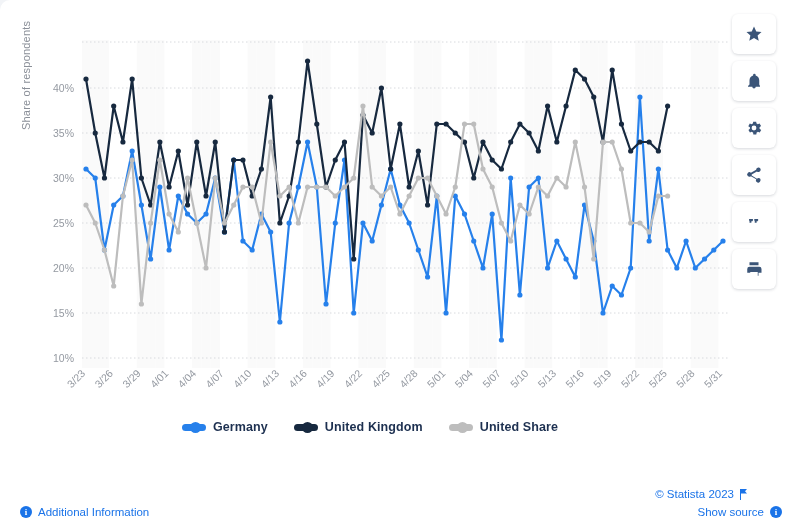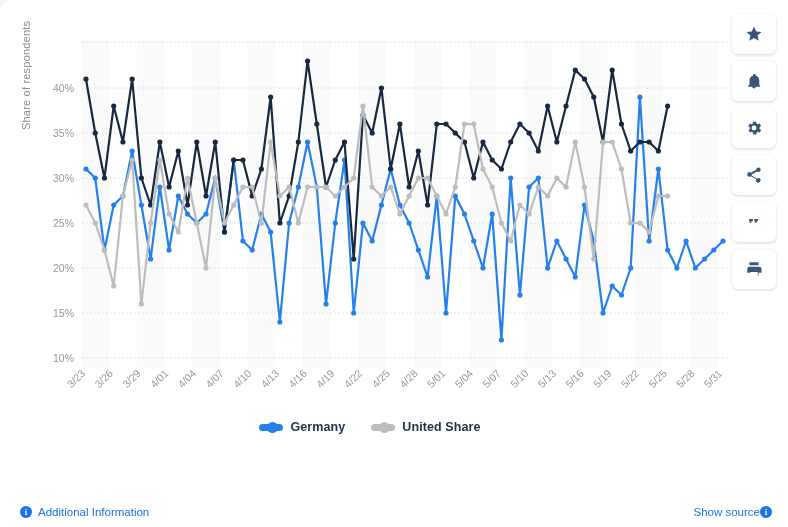--- a/index.html
+++ b/index.html
@@ -91,23 +91,23 @@
     font-size: 11.5px; color: #1a73e8;
     display: flex; align-items: center; gap: 5px;
   }
   #addl {
     position: absolute; left: 20px; top: 506px;
     font-size: 11.5px; color: #1a73e8;
     display: flex; align-items: center; gap: 6px;
     cursor: pointer;
   }
   #showsrc {
-    position: absolute; right: 16px; top: 506px;
+    position: absolute; right: 6px; top: 506px;
     font-size: 11.5px; color: #1a73e8;
-    display: flex; align-items: center; 
+    display: flex; align-items: center; gap: 6px;
     cursor: pointer;
     justify-content: center;
   }
   .info-dot {
     width: 12px; height: 12px; border-radius: 50%;
     background: #1a73e8; color: #fff;
     font-size: 9px; font-weight: bold;
     display: inline-flex; align-items: center; justify-content: center;
     font-family: "Liberation Serif", serif;
   }
@@ -416,20 +416,24 @@
         </g>
     </svg>
   </div>
 
   <div id="legend">
       <div class="legend-item">
         <span class="legend-mark" style="background: rgb(38, 128, 235);"></span>
         <span class="legend-text">Germany</span>
       </div>
       <div class="legend-item">
+        <span class="legend-mark" style="background: rgb(23, 41, 63);"></span>
+        <span class="legend-text">United Kingdom</span>
+      </div>
+      <div class="legend-item">
         <span class="legend-mark" style="background: rgb(189, 189, 189);"></span>
         <span class="legend-text">United Share</span>
       </div>
     </div>
 
   <div id="toolbar">
     <div class="tool-btn">
       <svg width="18" height="18" viewBox="0 0 24 24">
         <path fill="#3b5578" d="M12 2l3 6.5 7 .8-5.2 4.7 1.5 6.9L12 17.4 5.7 20.9l1.5-6.9L2 9.3l7-.8z"></path>
       </svg>
@@ -455,20 +459,29 @@
         <path fill="#3b5578" d="M5.5 8h5v2.2h-5zM12.5 8h5v2.2h-5z"></path>
       </svg>
     </div>
     <div class="tool-btn">
       <svg width="18" height="18" viewBox="0 0 24 24">
         <path fill="#3b5578" d="M18 7H6V3h12zm1 2a3 3 0 013 3v5h-4v4H7v-4H3v-5a3 3 0 013-3zm-2 12v-5H7v5z"></path>
       </svg>
     </div>
   </div>
 
+  <div id="footer">
+    <div id="copyright">
+      <span>© Statista 2023</span>
+      <svg width="9" height="11" viewBox="0 0 9 11">
+        <path fill="#1a73e8" d="M1 0h1v11H1z"></path>
+          <path fill="#1a73e8" d="M2 0h6L6 2.3 8 4.6H2z"></path>
+      </svg>
+    </div>
+  </div>
 
   <div id="addl">
     <span class="info-dot">i</span>
     <span>Additional Information</span>
   </div>
 
   <div id="showsrc">
     <span>Show source</span>
     <span class="info-dot">i</span>
   </div>

